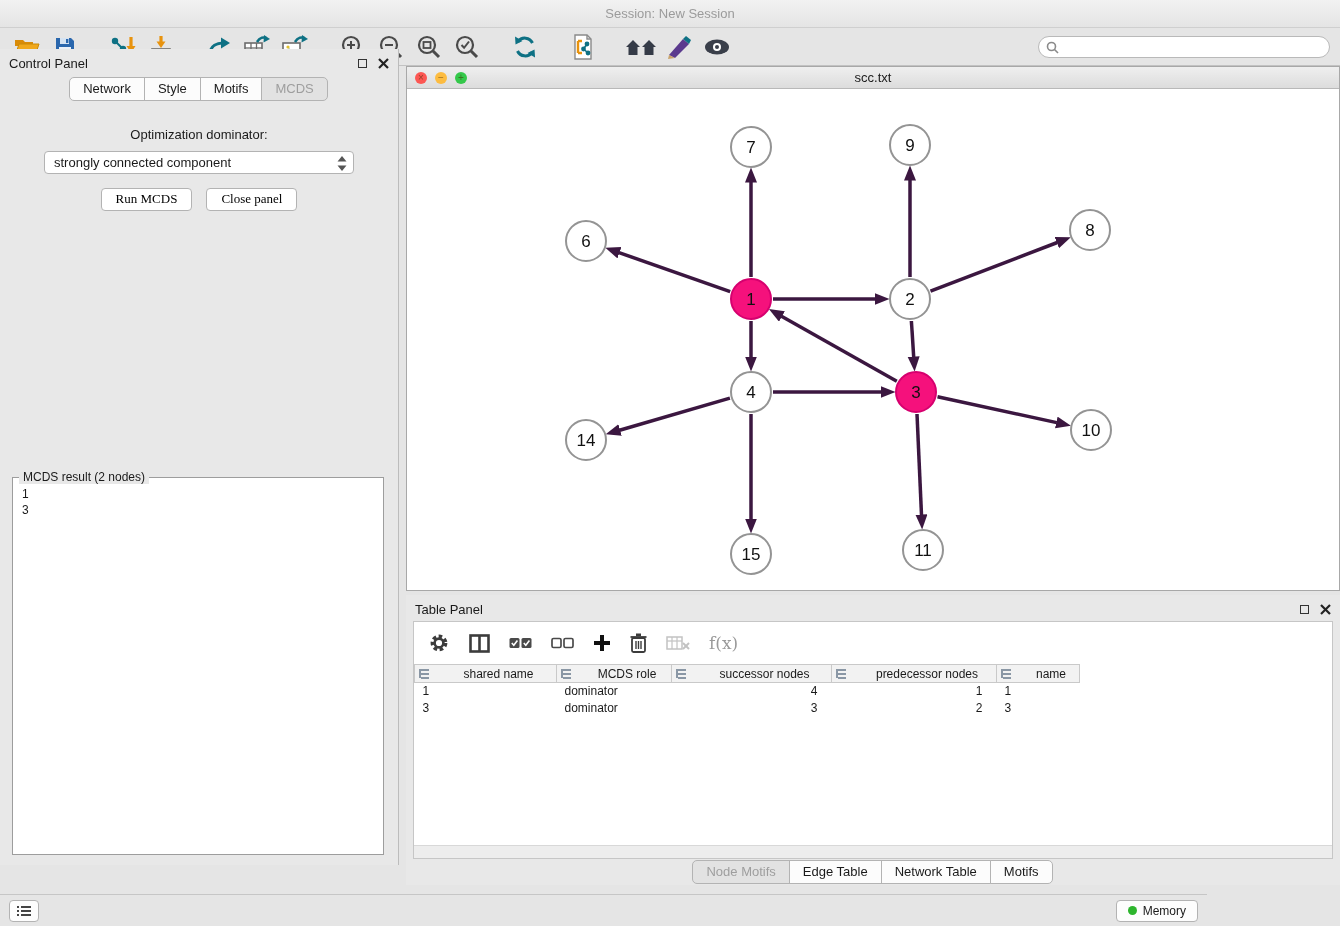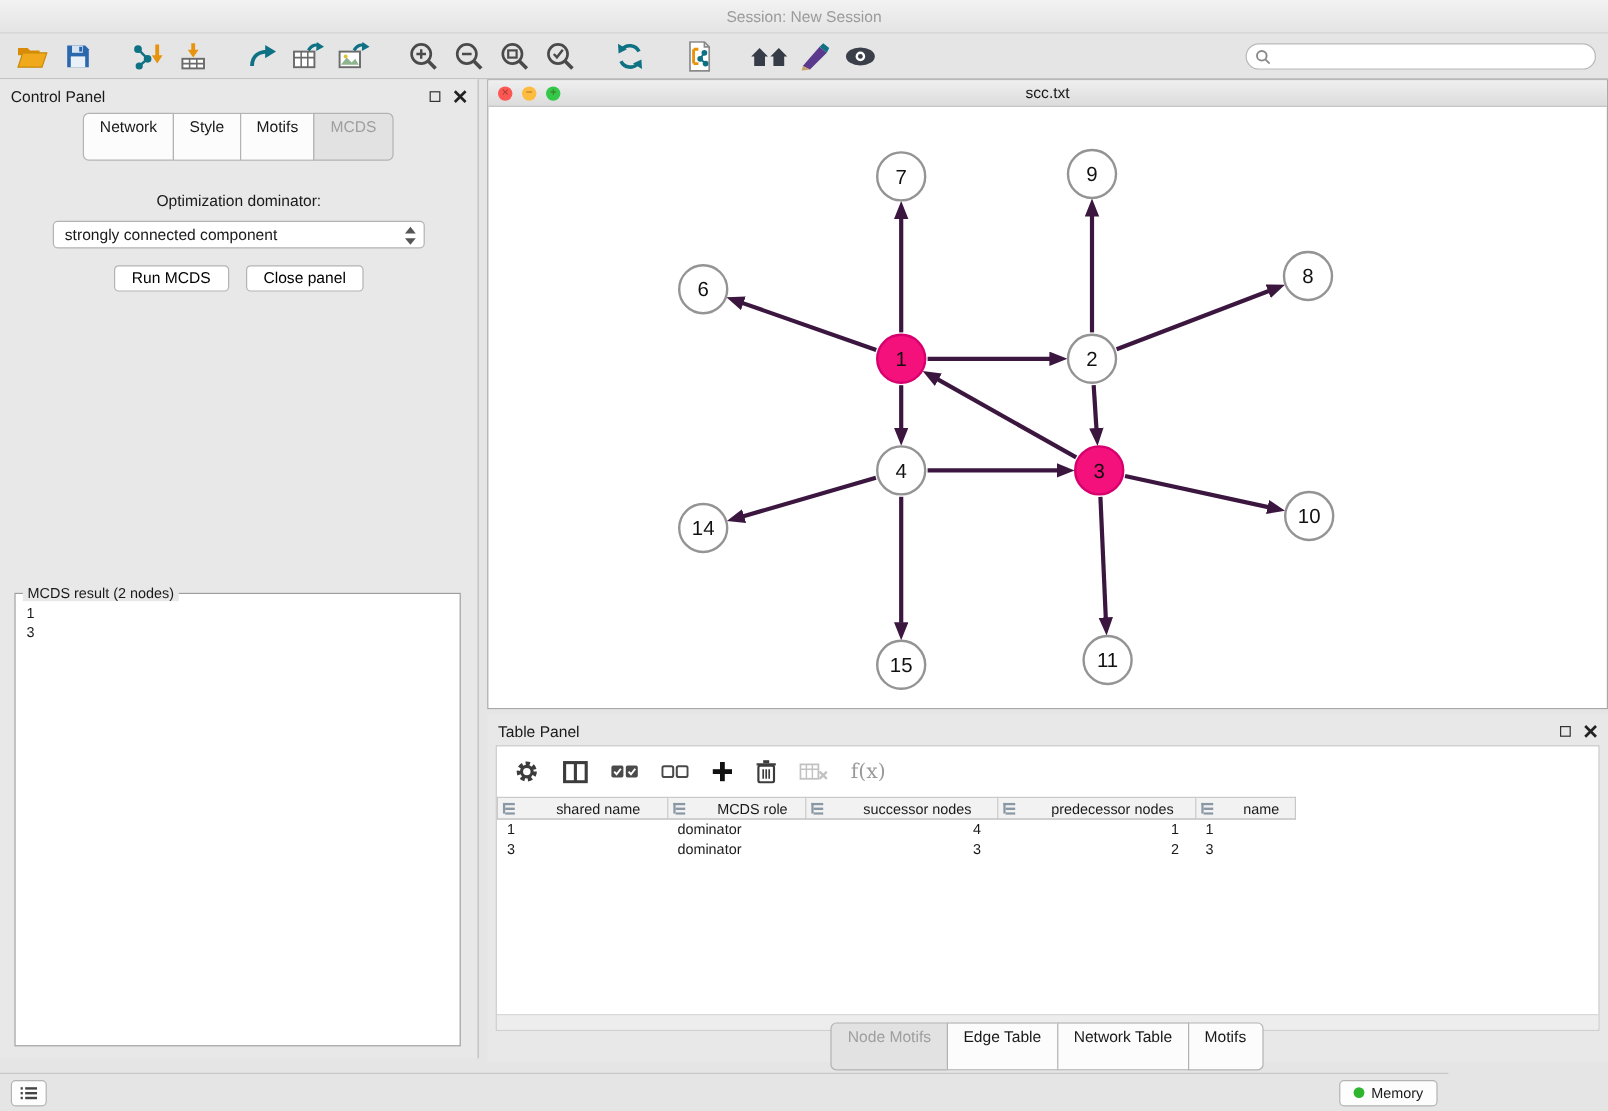--- a/index.html
+++ b/index.html
@@ -19,39 +19,39 @@
   .tb-btn { height:32px; min-width:34px; display:flex; align-items:center;
     justify-content:center; border-radius:4px; cursor:default; }
   .tb-gap { width:16px; }
   .search-wrap { margin-left:auto; position:relative; }
   .search-wrap input { width:292px; height:22px; border:1px solid #b9b9b9;
     border-radius:11px; background:#fff; padding:0 10px 0 24px; font-size:12px;
     font-family:"Liberation Sans", sans-serif; outline:none; }
   .search-glyph { position:absolute; left:8px; top:5px; }
 
   
-  .control-panel { position:absolute; left:0; top:66px; width:399px; height:816px;
+  .control-panel { position:absolute; left:0; top:49px; width:399px; height:816px;
     background:#e8e8e8; border-right:1px solid #bcbcbc; }
   .panel-head { height:28px; display:flex; align-items:center; padding:0 9px; font-size:13px; }
   .panel-head .spacer { flex:1; }
   .float-box { width:9px; height:9px; border:1.5px solid #333; display:inline-block; margin-right:11px; }
   .cp-tabs { display:flex; justify-content:center; }
   .cp-tab { border:1px solid #b3b3b3; background:#fcfcfc; font-size:13px;
-    padding:3px 13px 20px; margin-left:-1px; }
+    padding:3px 13px 4px; margin-left:-1px; }
   .cp-tab:first-child { border-radius:5px 0 0 5px; }
   .cp-tab:last-child { border-radius:0 5px 5px 0; }
   .cp-tab.active { background:#e2e2e2; color:#9e9e9e; }
   .opt-label { text-align:center; font-size:13px; margin-top:26px; }
   .dropdown { width:310px; height:23px; margin:9px auto 12px; background:#fff;
     border:1px solid #b3b3b3; border-radius:4px; display:flex; align-items:center;
     font-size:13px; padding-left:9px; position:relative; }
   .dropdown .stepper { position:absolute; right:5px; top:3px; }
   .cp-buttons { display:flex; justify-content:center; gap:14px; margin-top:14px; }
   .mac-btn { background:#fff; border:1px solid #b3b3b3; border-radius:4px;
-    font-size:13px; padding:2px 14px 3px; font-family:Liberation Sans, sans-serif; cursor:default; }
+    font-size:13px; padding:2px 14px 3px; font-family:Liberation Serif, serif; cursor:default; }
   .mcds-result { position:absolute; left:12px; top:428px; width:372px; height:378px;
     border:1px solid #9d9d9d; background:#fff; }
   .mcds-legend { position:absolute; top:-8px; left:6px; background:#e8e8e8;
     padding:0 4px; font-size:12px; }
   .mcds-list { padding:8px 9px; font-size:12px; line-height:16px; }
 
   
   .v-splitter { position:absolute; left:399px; top:66px; width:7px; height:816px; }
   .h-splitter { position:absolute; left:406px; top:591px; width:934px; height:5px; }
 

